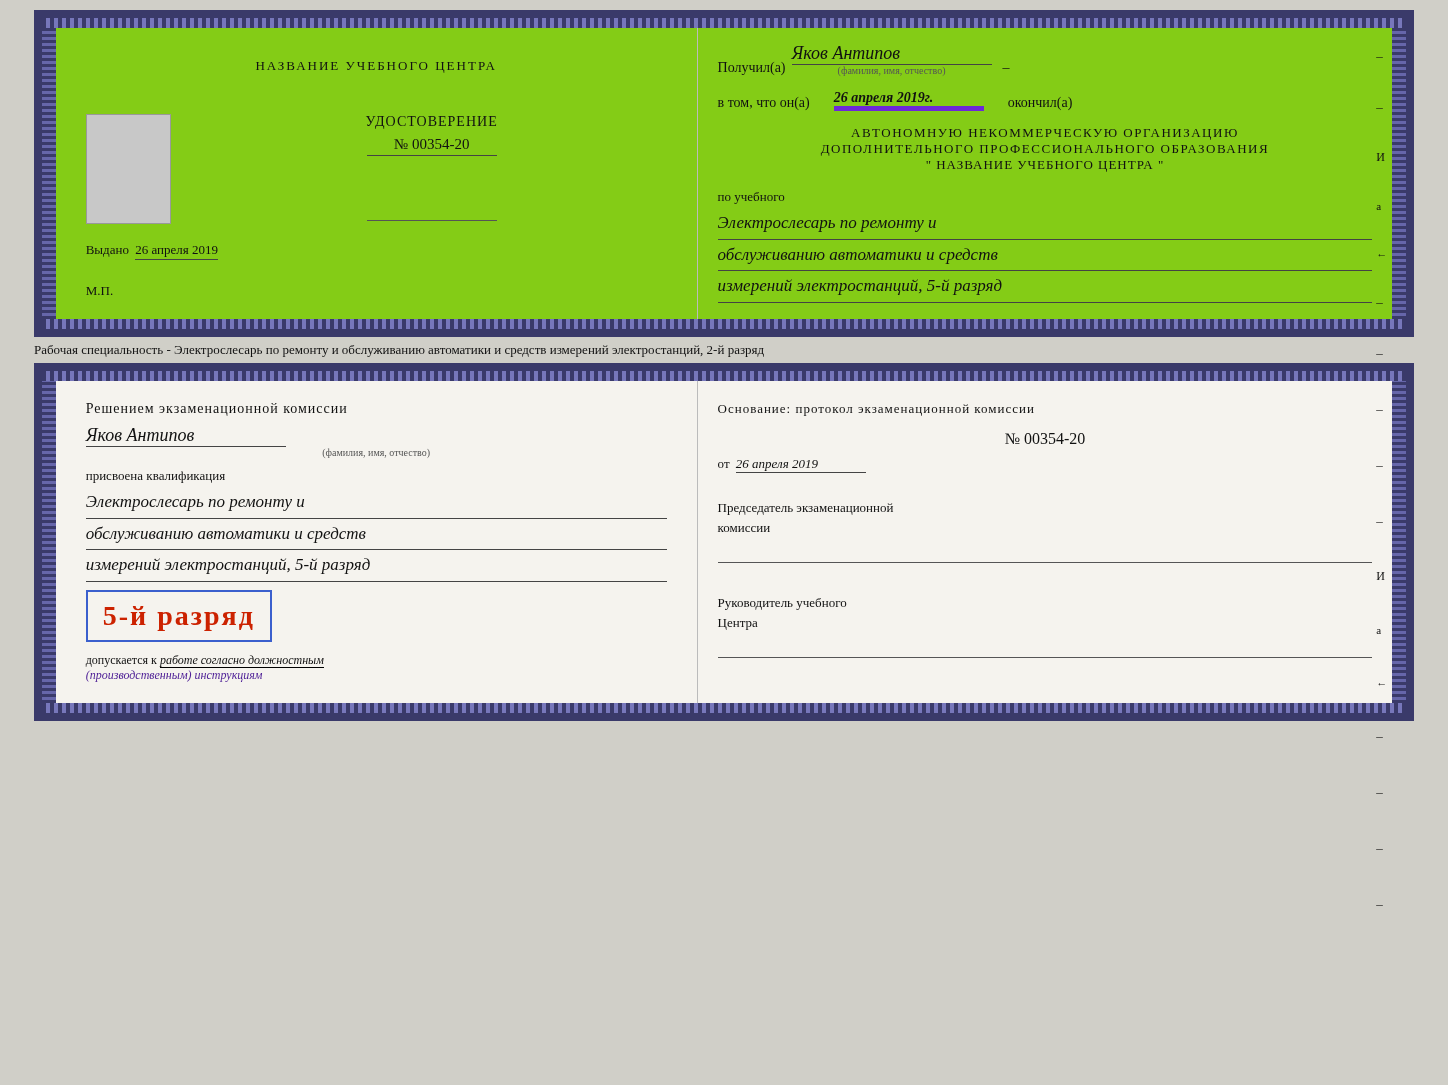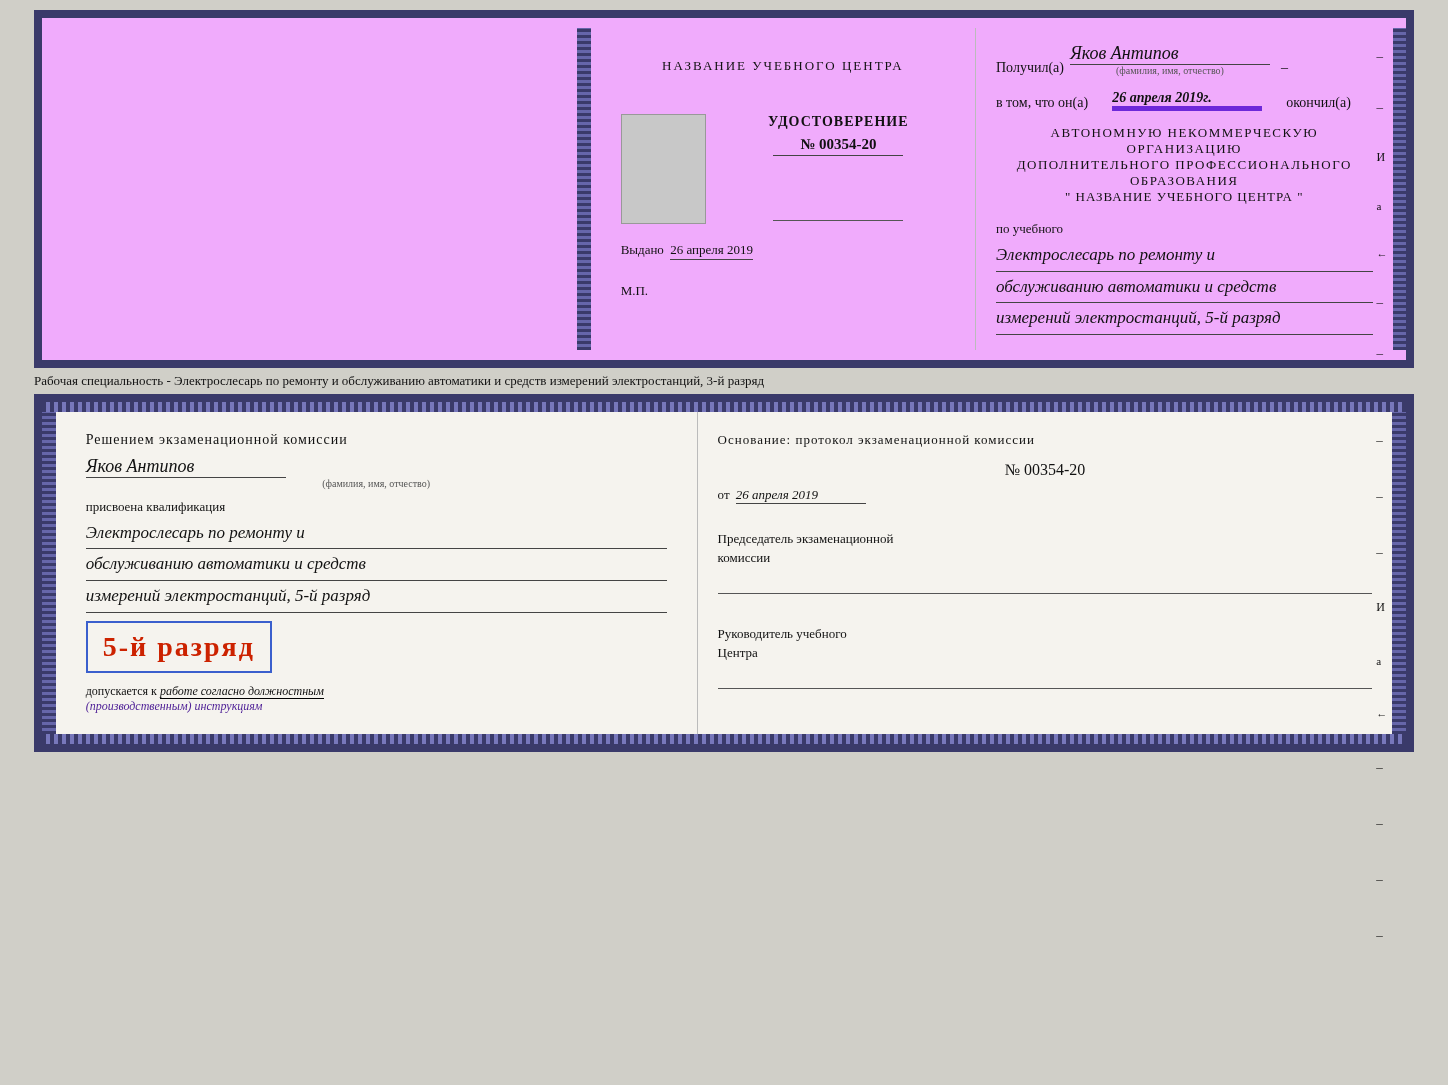--- a/index.html
+++ b/index.html
@@ -18,30 +18,30 @@
       flex-direction: column;
       gap: 0;
       width: 1380px;
     }
   </style>
 </head>
 <body>
 
 <div class="document-wrapper">
 
-  <div style="border: 8px solid #3a3a6a; background: #f0abfc; display: flex; flex-direction: column; align-items: flex-end;">
+  <div style="border: 8px solid #3a3a6a; background: #84cc16; display: flex; flex-direction: column;">
     <div style="height: 10px; background: repeating-linear-gradient(90deg, #3a3a6a 0px, #3a3a6a 4px, #7777bb 4px, #7777bb 8px);"></div>
     <div style="display: flex; flex: 1;">
 
       <div style="width: 14px; background: repeating-linear-gradient(0deg, #3a3a6a 0px, #3a3a6a 3px, #6666aa 3px, #6666aa 6px);"></div>
 
       <div style="width: 48%; border-right: 1px solid #bbb; padding: 20px 30px; display: flex; flex-direction: column; align-items: center;">
         <div style="text-align: center; font-size: 13px; letter-spacing: 2px; color: #111; margin-bottom: 30px; margin-top: 10px; font-weight: normal;">НАЗВАНИЕ УЧЕБНОГО ЦЕНТРА</div>
 
-        <div style="display: flex; width: 100%; gap: 26px; align-items: flex-start; font-weight: bold;">
+        <div style="display: flex; width: 100%; gap: 26px; align-items: flex-start;">
           <div style="width: 85px; height: 110px; background: #c8c8c8; border: 1px solid #999; flex-shrink: 0; margin-top: 10px;"></div>
 
           <div style="flex: 1; display: flex; flex-direction: column; align-items: center; margin-top: 10px;">
             <div style="font-size: 14px; letter-spacing: 1px; color: #111; text-align: center;">УДОСТОВЕРЕНИЕ</div>
             <div style="font-size: 15px; color: #111; border-bottom: 1px solid #444; padding-bottom: 2px; margin-top: 6px; text-align: center; min-width: 130px;">№ 00354-20</div>
 
             <div style="border-bottom: 1px solid #555; min-width: 130px; height: 40px; margin-top: 25px;"></div>
           </div>
         </div>
 
@@ -93,21 +93,21 @@
           <span>–</span>
         </div>
       </div>
 
       <div style="width: 14px; background: repeating-linear-gradient(0deg, #3a3a6a 0px, #3a3a6a 3px, #6666aa 3px, #6666aa 6px);"></div>
     </div>
     <div style="height: 10px; background: repeating-linear-gradient(90deg, #3a3a6a 0px, #3a3a6a 4px, #7777bb 4px, #7777bb 8px);"></div>
   </div>
 
   <div style="background: #d0cfc8; padding: 5px 0; font-size: 13px; color: #111; font-family: 'Times New Roman', serif;">
-    <span>Рабочая специальность - Электрослесарь по ремонту и обслуживанию автоматики и средств измерений электростанций, 3-й разряд</span>
+    <span>Рабочая специальность - Электрослесарь по ремонту и обслуживанию автоматики и средств измерений электростанций, 2-й разряд</span>
   </div>
 
   <div style="border: 8px solid #3a3a6a; background: #f5f3ee; display: flex; flex-direction: column;">
     <div style="height: 10px; background: repeating-linear-gradient(90deg, #3a3a6a 0px, #3a3a6a 4px, #7777bb 4px, #7777bb 8px);"></div>
     <div style="display: flex; flex: 1;">
 
       <div style="width: 14px; background: repeating-linear-gradient(0deg, #3a3a6a 0px, #3a3a6a 3px, #6666aa 3px, #6666aa 6px);"></div>
 
       <div style="width: 48%; border-right: 1px solid #bbb; padding: 20px 30px; display: flex; flex-direction: column;">
         <div style="font-size: 14px; letter-spacing: 1px; color: #111; margin-bottom: 8px;">Решением экзаменационной комиссии</div>

